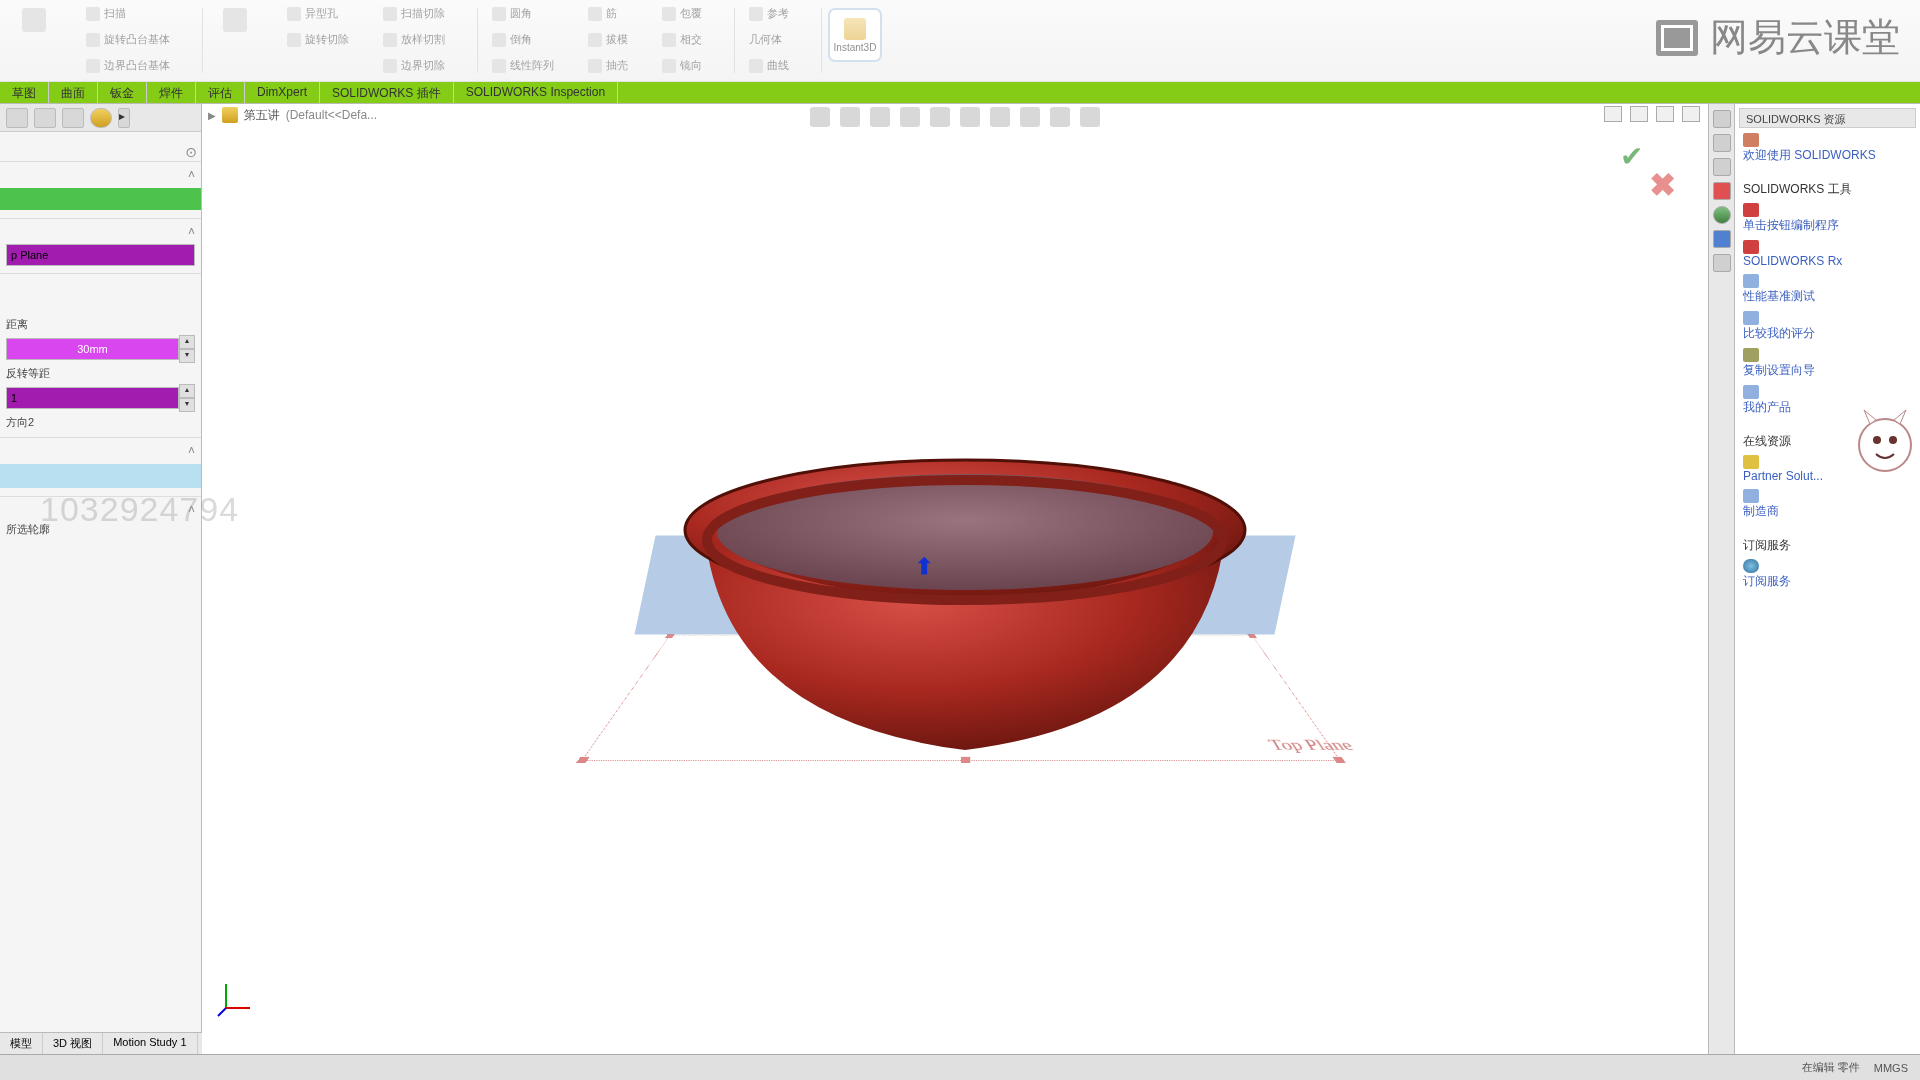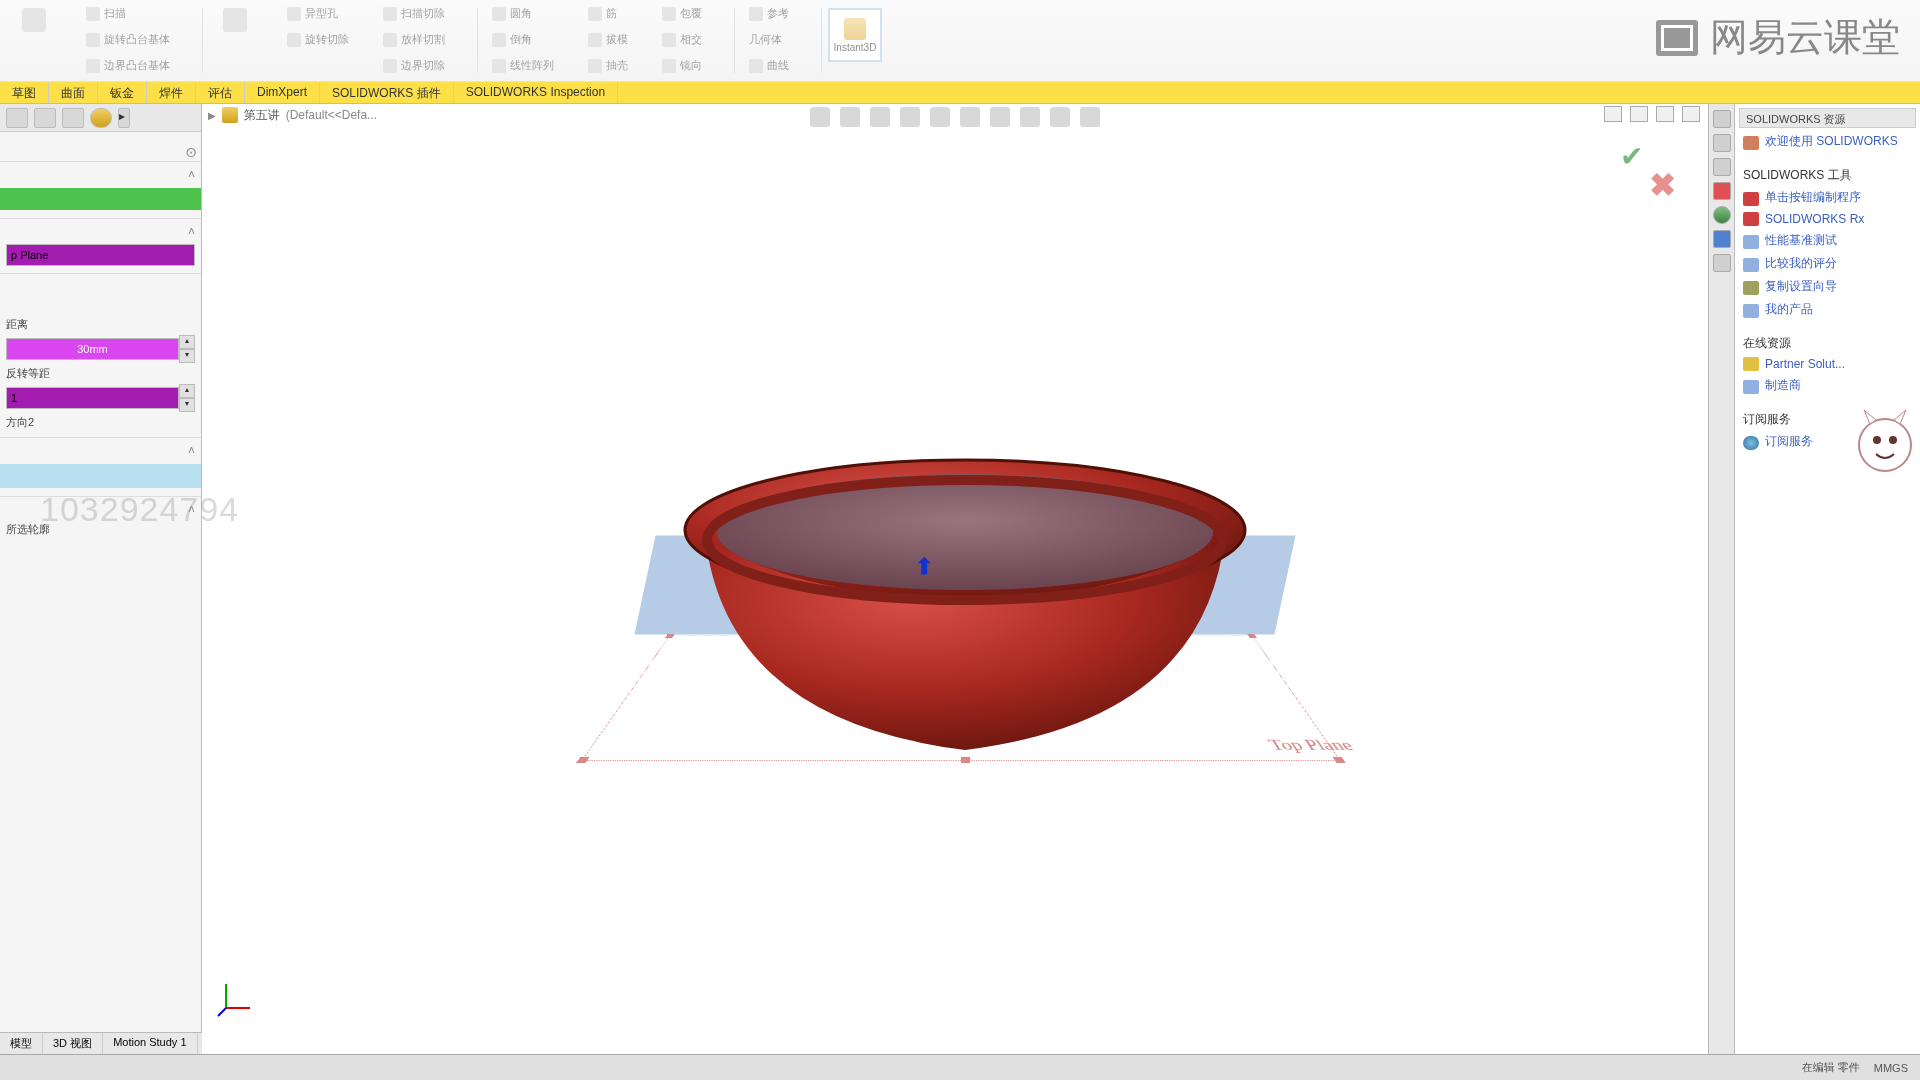--- a/index.html
+++ b/index.html
@@ -8,30 +8,30 @@
 
 .ribbon { height: 82px; background: linear-gradient(#f8f8f8, #ececec); border-bottom: 1px solid #ccc; display: flex; padding: 4px 8px; opacity: 0.55; }
 .ribbon-group { display: flex; flex-direction: column; align-items: center; margin-right: 18px; padding: 2px 8px; }
 .ribbon-btn { display: flex; flex-direction: column; align-items: center; font-size: 11px; color: #555; padding: 2px 6px; }
 .ribbon-icon { width: 24px; height: 24px; background: #d0d0d0; margin-bottom: 2px; border-radius: 3px; }
 .ribbon-small { display: flex; flex-direction: column; gap: 11px; font-size: 11px; color: #555; }
 .ribbon-small-item { display: flex; align-items: center; gap: 4px; }
 .ribbon-small-icon { width: 14px; height: 14px; background: #d0d0d0; border-radius: 2px; }
 .ribbon-sep { width: 1px; background: #ccc; margin: 4px 6px; }
 
-.instant3d { width: 54px; height: 54px; background: #fff; border: 2px solid #b0c8e0; border-radius: 0; display: flex; flex-direction: column; align-items: center; justify-content: center; font-size: 10px; color: #333; margin-top: 4px; }
+.instant3d { width: 54px; height: 54px; background: #fff; border: 2px solid #b0c8e0; border-radius: 7px; display: flex; flex-direction: column; align-items: center; justify-content: center; font-size: 10px; color: #333; margin-top: 4px; }
 .instant3d-icon { width: 22px; height: 22px; background: linear-gradient(#f0d080,#e0b040); border-radius: 3px; margin-bottom: 2px; }
 
 
 .brand { position: absolute; top: 12px; right: 20px; display: flex; align-items: center; gap: 12px; font-size: 38px; color: #888; font-weight: 500; }
 .brand-icon { width: 42px; height: 36px; background: #999; border-radius: 3px; position: relative; }
 .brand-icon::after { content: ""; position: absolute; inset: 5px; border: 3px solid #fff; }
 
 
-.tabs-row { height: 22px; background: #fde047; display: flex; border-bottom: 1px solid #bbb; }
+.tabs-row { height: 22px; background: #84cc16; display: flex; border-bottom: 1px solid #bbb; }
 .tab { padding: 3px 12px; font-size: 12px; color: #333; border-right: 1px solid #ccc; cursor: pointer; }
 
 
 .main { position: absolute; top: 104px; left: 0; right: 0; bottom: 26px; display: flex; }
 
 
 .left-panel { width: 202px; background: #f5f5f5; border-right: 1px solid #bbb; font-size: 12px; color: #333; display: flex; flex-direction: column; }
 .lp-toolbar { height: 28px; background: #e8e8e8; display: flex; align-items: center; gap: 6px; padding: 0 6px; border-bottom: 1px solid #ccc; }
 .lp-tbtn { width: 22px; height: 20px; background: #d8d8d8; border: 1px solid #bbb; border-radius: 2px; }
 .lp-tbtn.round { border-radius: 10px; background: linear-gradient(#f0d060,#d0a020); }
@@ -78,21 +78,21 @@
 
 
 .right-strip { width: 26px; background: #e8e8e8; border-left: 1px solid #bbb; display: flex; flex-direction: column; align-items: center; padding-top: 6px; gap: 6px; }
 .rs-btn { width: 18px; height: 18px; background: #d0d0d0; border: 1px solid #aaa; border-radius: 2px; }
 .rs-btn.r1 { background: #e05050; }
 .rs-btn.r2 { background: linear-gradient(#80c080,#408040); border-radius: 9px; }
 .rs-btn.r3 { background: #5080d0; }
 
 .taskpane { width: 186px; background: #fff; border-left: 1px solid #bbb; font-size: 12px; color: #444; padding: 4px; overflow: hidden; }
 .tp-title { height: 20px; background: #e8e8e8; font-size: 11px; padding: 3px 6px; border: 1px solid #ccc; margin-bottom: 2px; }
-.tp-link { display: flex; align-items: flex-end; gap: 6px; padding: 3px 4px; color: #3a5fc0; cursor: pointer; }
+.tp-link { display: flex; align-items: flex-start; padding: 3px 4px; color: #3a5fc0; cursor: pointer; flex-direction: column; }
 .tp-icon { width: 16px; height: 14px; border-radius: 2px; }
 .tp-icon.home { background: #d08060; }
 .tp-icon.red { background: #d04040; }
 .tp-icon.doc { background: #90b0e0; }
 .tp-icon.gear { background: #a0a060; }
 .tp-icon.lamp { background: #e0c040; }
 .tp-icon.globe { background: radial-gradient(#80c0e0,#3070a0); border-radius: 8px; }
 .tp-section-title { margin-top: 12px; font-size: 12px; color: #333; padding: 2px 4px; }
 
 .mascot { position: absolute; right: 0; top: 400px; width: 70px; height: 90px; }

